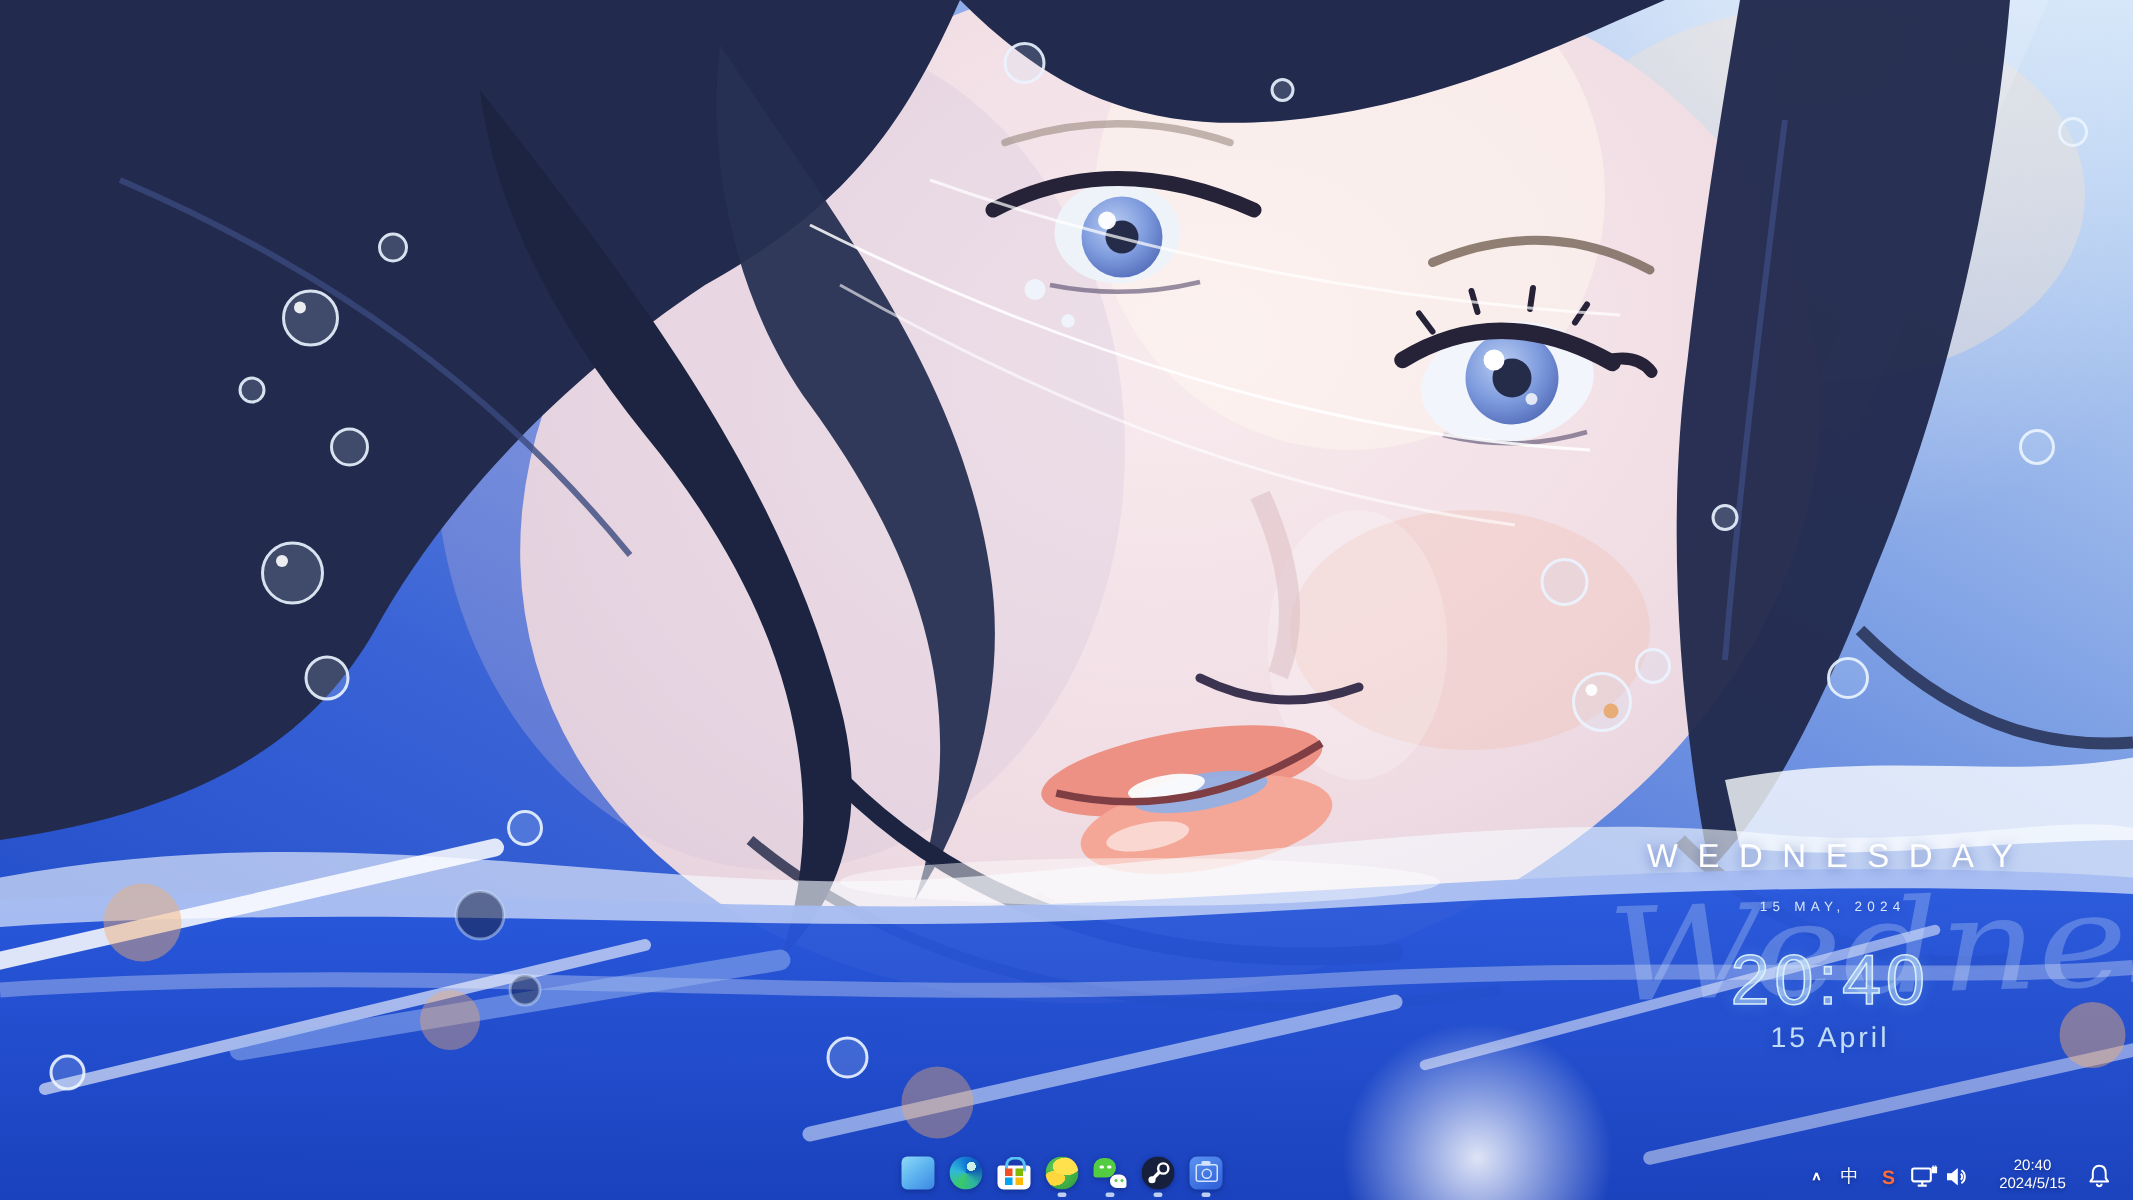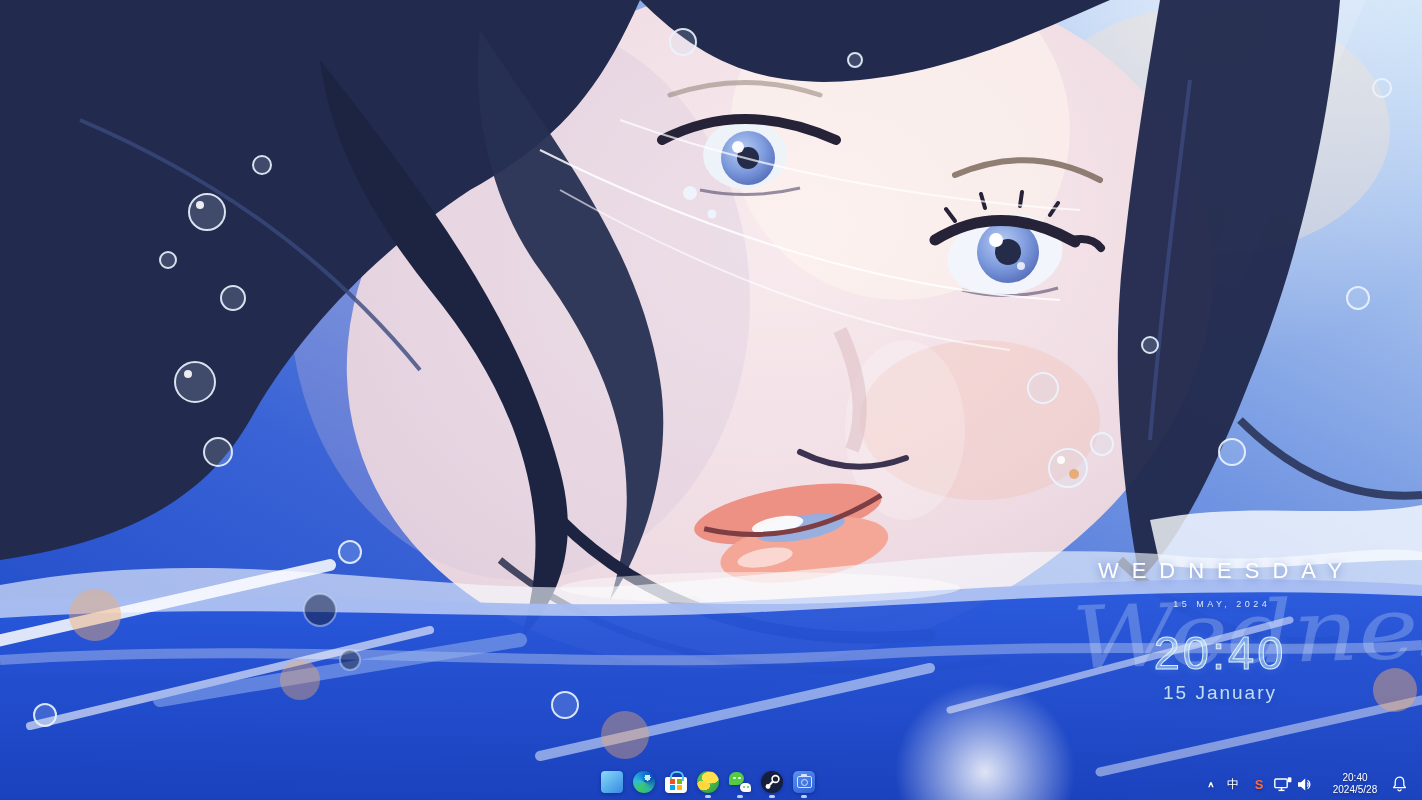--- a/index.html
+++ b/index.html
@@ -232,21 +232,21 @@
     <circle cx="188" cy="374" r="4" fill="#ffffff" stroke="none" opacity="0.9"></circle>
     <circle cx="1061" cy="460" r="4" fill="#ffffff" stroke="none" opacity="0.9"></circle>
   </g>
 </svg>
 
 <div class="watermark">Wednesday</div>
 <div class="widget">
   <div class="day">WEDNESDAY</div>
   <div class="date-caption">15 MAY, 2024</div>
   <div class="time">20:40</div>
-  <div class="date-short">15 January</div>
+  <div class="date-short">15 April</div>
 </div>
 
 <div class="taskbar">
 
   <div class="app-group">
     <div class="app">
       <div class="ic ic-start"></div>
     </div>
     <div class="app">
       <div class="ic ic-edge"></div>
@@ -313,21 +313,21 @@
     </div>
     <div class="titem volicon">
       <svg width="16" height="13" viewBox="0 0 16 13">
         <path d="M0 4.2 h3 L7.2 0.6 v11.8 L3 8.8 H0 Z" fill="#ffffff"></path>
         <path d="M9.6 2.2 a5.2 5.2 0 0 1 0 8.6" fill="none" stroke="#ffffff" stroke-width="1.3"></path>
         <path d="M9.2 4.5 a2.6 2.6 0 0 1 0 4" fill="none" stroke="#ffffff" stroke-width="1.3"></path>
       </svg>
     </div>
     <div class="titem clockblock">
       <div>20:40</div>
-      <div>2024/5/28</div>
+      <div>2024/5/15</div>
     </div>
     <div class="titem bell">
       <svg width="15" height="16" viewBox="0 0 15 16">
         <path d="M7.5 1.2 C10.4 1.2 11.8 3.3 11.8 6.2 V 9.4 L 13.4 11.6 H 1.6 L 3.2 9.4 V 6.2 C 3.2 3.3 4.6 1.2 7.5 1.2 Z" fill="none" stroke="#ffffff" stroke-width="1.3" stroke-linejoin="round"></path>
         <path d="M5.9 13.2 a1.6 1.6 0 0 0 3.2 0" fill="none" stroke="#ffffff" stroke-width="1.3"></path>
       </svg>
     </div>
   </div>
 </div>
 

